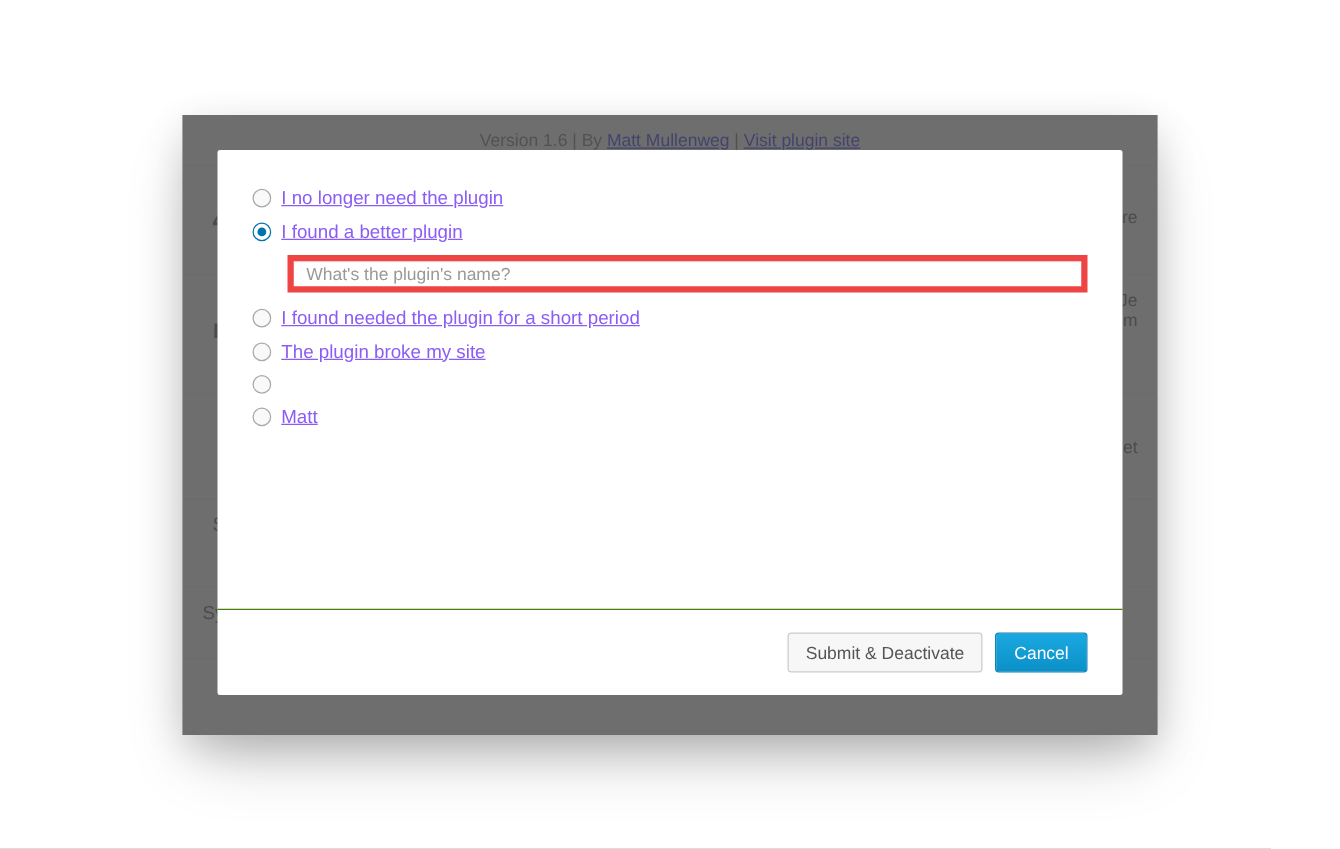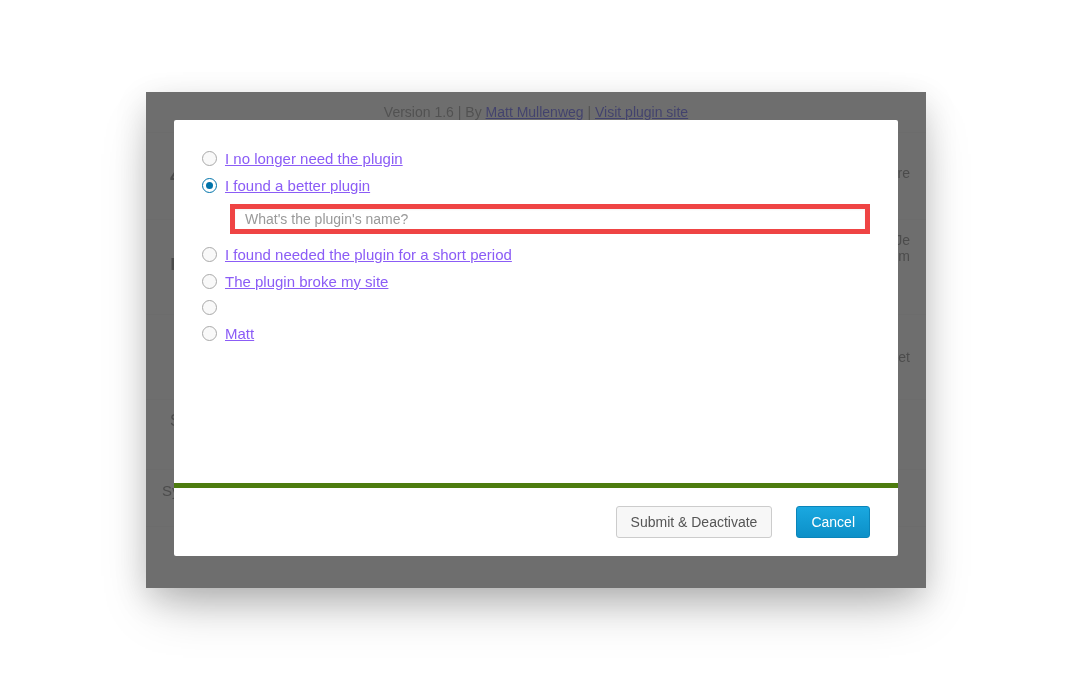--- a/index.html
+++ b/index.html
@@ -101,25 +101,25 @@
       height: 30px;
       padding: 4px 10px;
       font-size: 14px;
       color: #555;
       border: 5px solid #ef4444;
       background: #fff;
       box-shadow: inset 0 1px 2px rgba(0,0,0,0.05);
     }
     .followup-input::placeholder { color: #999; }
     .modal-footer {
-      border-top: 5px solid #4d7c0f;
+      border-top: 1px solid #4d7c0f;
       padding: 18px 28px;
       display: flex;
       justify-content: flex-end;
-      gap: 24px;
+      gap: 10px;
     }
     .btn {
       height: 32px;
       padding: 0 14px;
       font-size: 14px;
       border-radius: 3px;
       cursor: pointer;
       line-height: 30px;
       text-align: center;
     }

